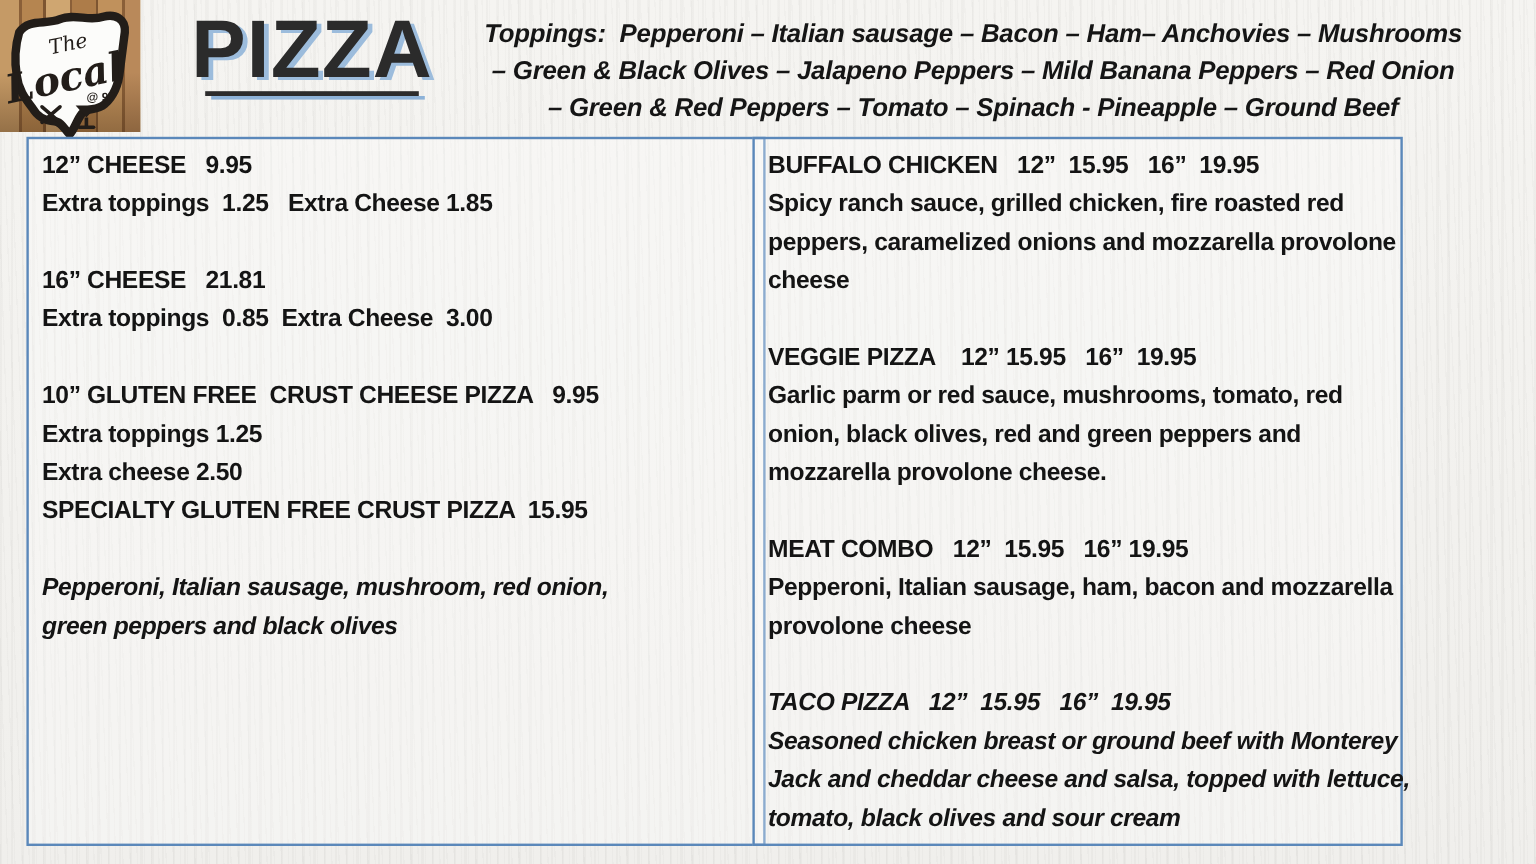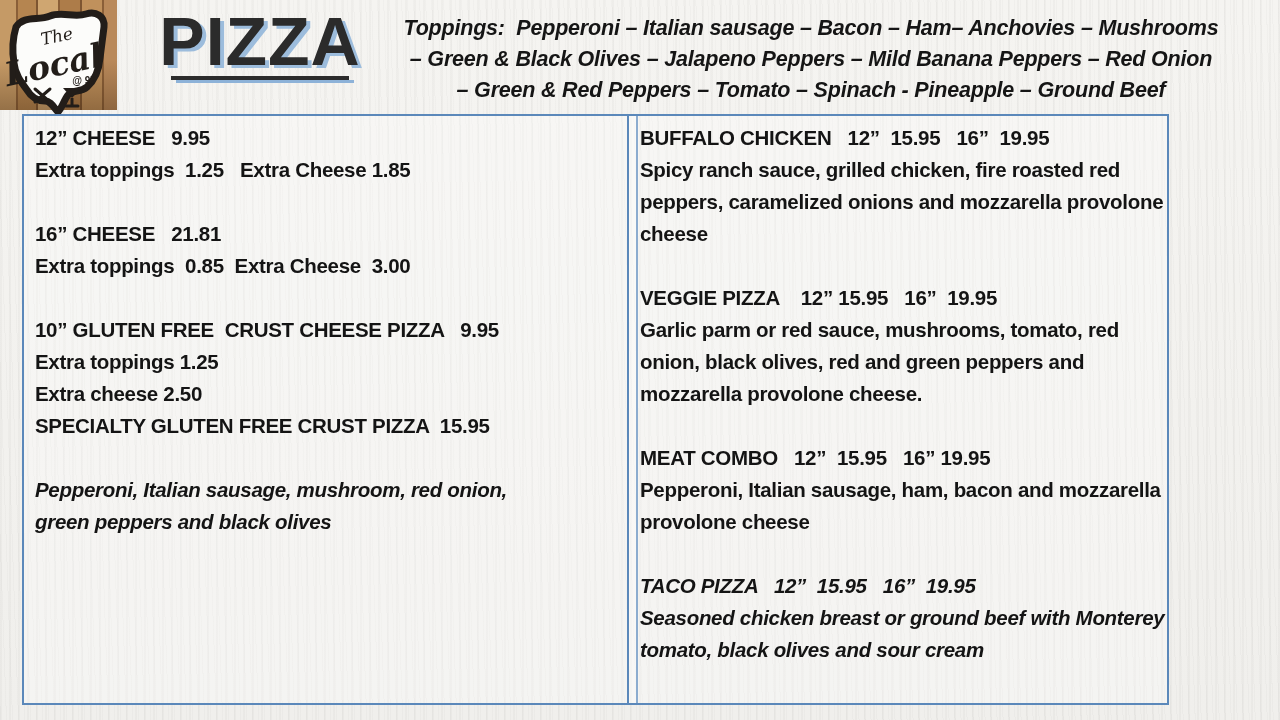--- a/index.html
+++ b/index.html
@@ -142,17 +142,18 @@
         <div class="menu-line">mozzarella provolone cheese.</div>
       </div>
       <div class="menu-section">
         <div class="menu-line">MEAT COMBO   12”  15.95   16” 19.95</div>
         <div class="menu-line">Pepperoni, Italian sausage, ham, bacon and mozzarella</div>
         <div class="menu-line">provolone cheese</div>
       </div>
       <div class="menu-section">
         <div class="menu-line">TACO PIZZA   12”  15.95   16”  19.95</div>
         <div class="menu-line">Seasoned chicken breast or ground beef with Monterey</div>
+        <div class="menu-line">Jack and cheddar cheese and salsa, topped with lettuce,</div>
         <div class="menu-line">tomato, black olives and sour cream</div>
       </div>
     </div>
 
 </div>
 
 </body></html>

